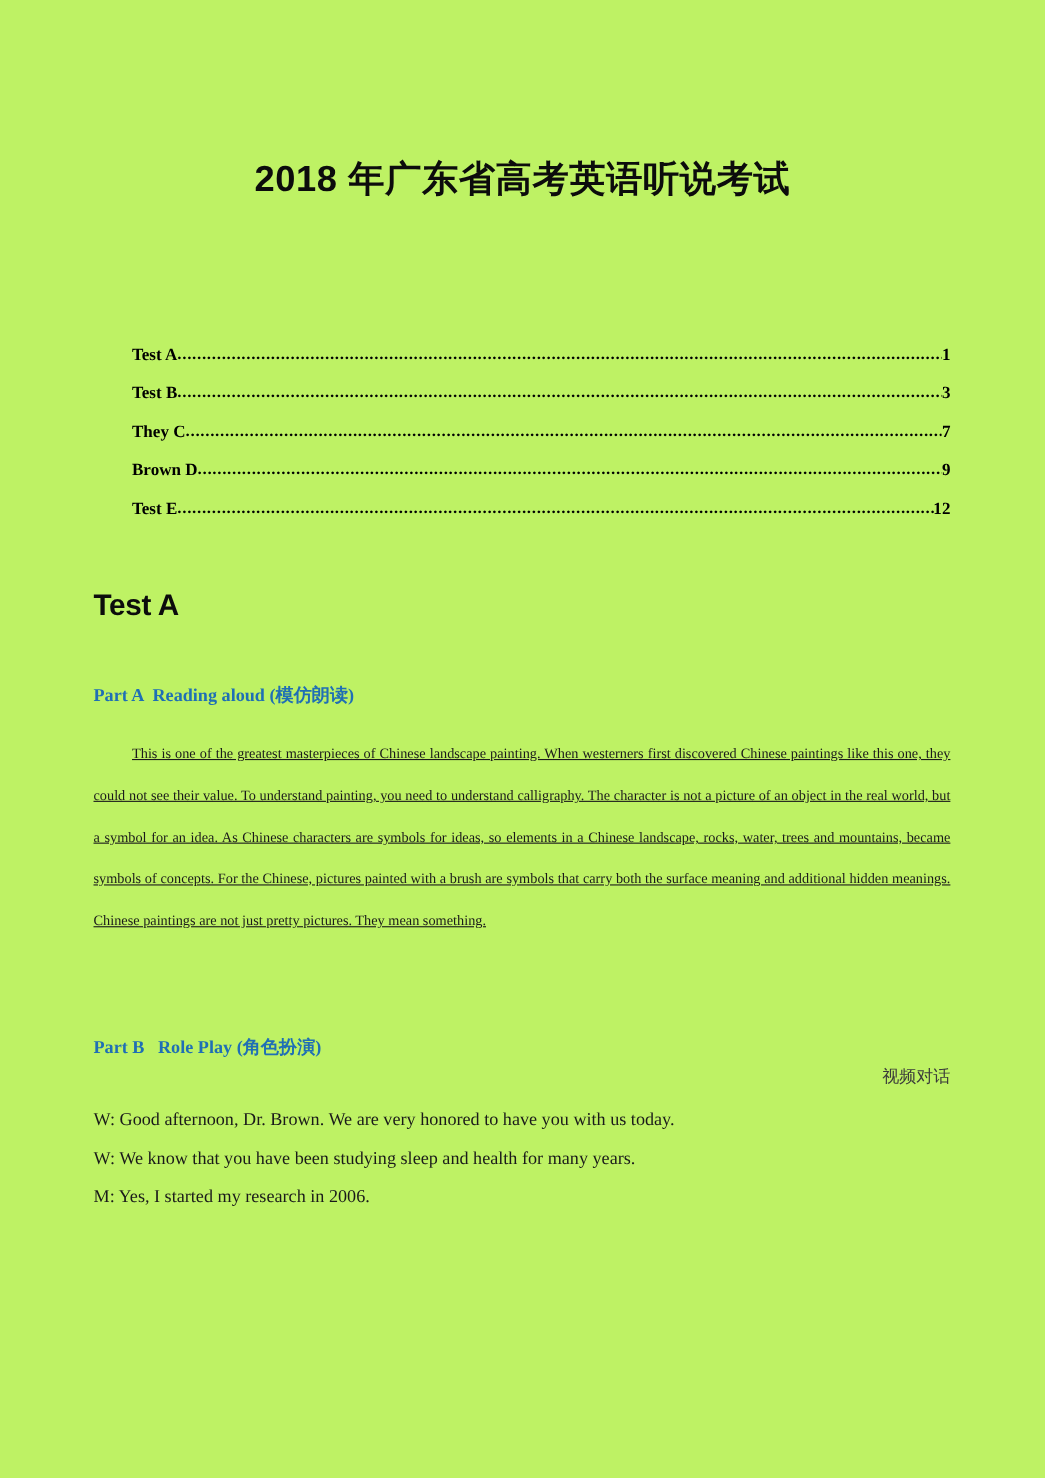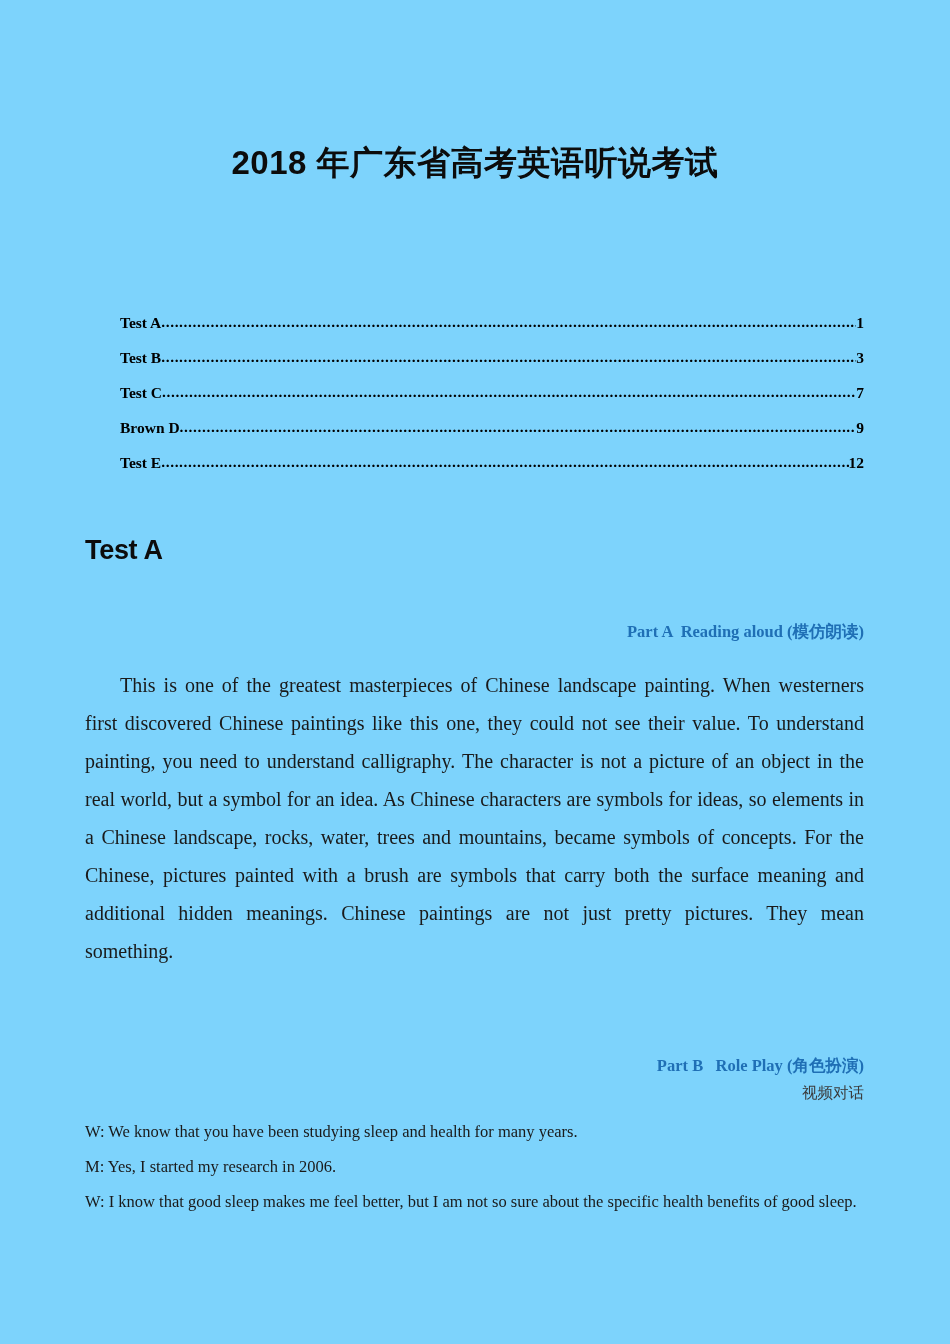--- a/index.html
+++ b/index.html
@@ -4,21 +4,21 @@
 <style>
   html, body {
     margin: 0;
     padding: 0;
     background: #ffffff;
   }
   .page {
     position: relative;
     width: 950px;
     height: 1344px;
-    background: #7dd3fc;
+    background: #bef264;
     margin: 0 auto;
     overflow: hidden;
     font-family: "Liberation Serif", "DejaVu Serif", serif;
     color: #000000;
   }
 
   
   .doc-title {
     position: absolute;
     left: 0;
@@ -95,33 +95,33 @@
   }
 
   .part-heading {
     font-family: "Liberation Serif", "DejaVu Serif", serif;
     font-weight: bold;
     font-size: 16.5px;
     line-height: 24px;
     color: #1F6FB5;
     white-space: pre;
     margin: 0;
-    text-align: right;
   }
 
   .body-para {
     font-family: "Liberation Serif", "DejaVu Serif", serif;
-    font-size: 20px;
+    font-size: 13px;
     line-height: 38px;
     text-align: justify;
     text-justify: inter-word;
     text-indent: 35px;
     margin: 0;
     color: #1a1a1a;
     hyphens: none;
+    text-decoration: underline;
   }
 
   .cn-note {
     font-family: "DejaVu Sans", "Liberation Sans", sans-serif;
     font-size: 15.5px;
     line-height: 30px;
     color: #3a3a3a;
     margin: 0;
     text-align: right;
   }
@@ -155,21 +155,21 @@
       <span class="toc-page">1</span>
     </div>
 
     <div class="toc-row">
       <span class="toc-label">Test B</span>
       <span class="toc-leader">......................................................................................................................................................................................................................</span>
       <span class="toc-page">3</span>
     </div>
 
     <div class="toc-row">
-      <span class="toc-label">Test C</span>
+      <span class="toc-label">They C</span>
       <span class="toc-leader">......................................................................................................................................................................................................................</span>
       <span class="toc-page">7</span>
     </div>
 
     <div class="toc-row">
       <span class="toc-label">Brown D</span>
       <span class="toc-leader">......................................................................................................................................................................................................................</span>
       <span class="toc-page">9</span>
     </div>
 
@@ -192,19 +192,19 @@
     <p class="body-para">This is one of the greatest masterpieces of Chinese landscape painting. When westerners first discovered Chinese paintings like this one, they could not see their value. To understand painting, you need to understand calligraphy. The character is not a picture of an object in the real world, but a symbol for an idea. As Chinese characters are symbols for ideas, so elements in a Chinese landscape, rocks, water, trees and mountains, became symbols of concepts. For the Chinese, pictures painted with a brush are symbols that carry both the surface meaning and additional hidden meanings. Chinese paintings are not just pretty pictures. They mean something.</p>
 
     <div class="spacer-partb"></div>
 
     <p class="part-heading">Part B   Role Play (角色扮演)</p>
 
     <p class="cn-note">视频对话</p>
 
     <div class="spacer-after-note"></div>
 
+    <p class="dialogue-line">W: Good afternoon, Dr. Brown. We are very honored to have you with us today.</p>
     <p class="dialogue-line">W: We know that you have been studying sleep and health for many years.</p>
     <p class="dialogue-line">M: Yes, I started my research in 2006.</p>
-    <p class="dialogue-line">W: I know that good sleep makes me feel better, but I am not so sure about the specific health benefits of good sleep.</p>
 
   </div>
 
 </div>
 
 </body></html>

